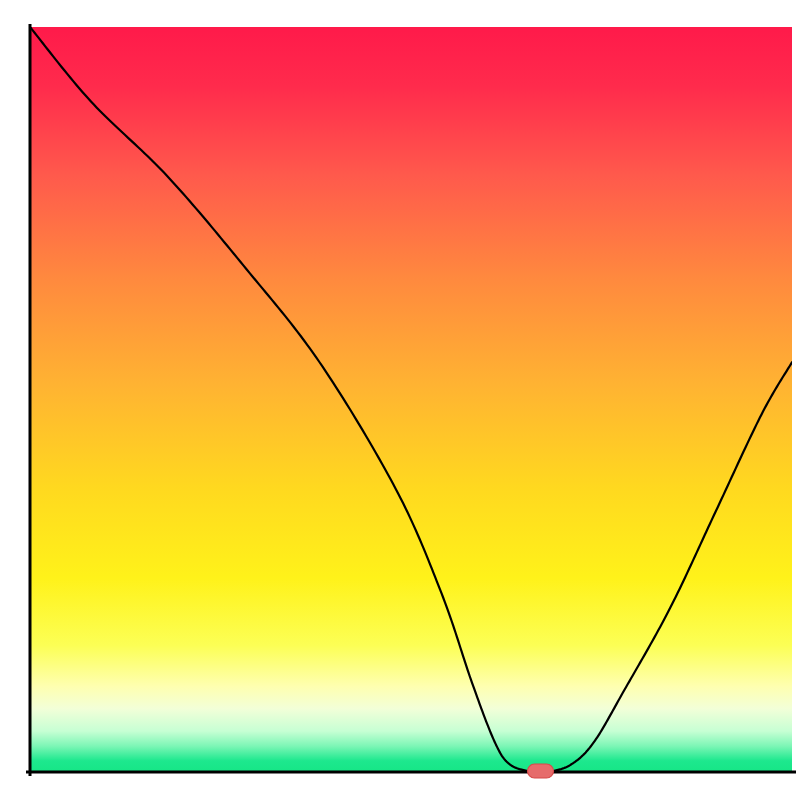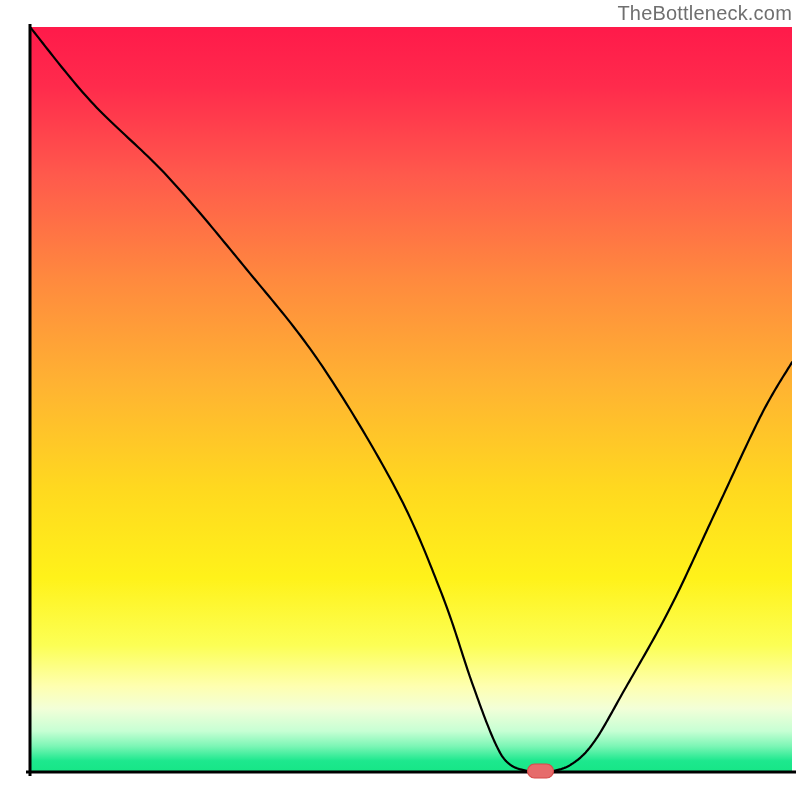--- a/index.html
+++ b/index.html
@@ -62,14 +62,13 @@
       <line x1="30" y1="24" x2="30" y2="776"></line>
 
       <line x1="26" y1="772" x2="796" y2="772"></line>
     </g>
 
     <polyline id="curve" clip-path="url(#plot-clip)" fill="none" stroke="#000000" stroke-width="2.2" stroke-linejoin="round" stroke-linecap="round" points="30.00,27.00 31.36,28.68 32.90,30.60 34.60,32.75 36.46,35.11 38.46,37.66 40.60,40.39 42.86,43.28 45.24,46.31 47.73,49.48 50.31,52.76 52.97,56.14 55.72,59.59 58.53,63.12 61.39,66.69 64.30,70.29 67.25,73.91 70.23,77.53 73.22,81.13 76.22,84.70 79.21,88.22 82.19,91.68 85.15,95.05 88.08,98.33 90.96,101.50 93.84,104.59 96.78,107.66 99.76,110.71 102.78,113.74 105.84,116.76 108.94,119.78 112.07,122.78 115.23,125.78 118.42,128.78 121.63,131.79 124.86,134.80 128.11,137.82 131.37,140.85 134.64,143.90 137.92,146.97 141.20,150.06 144.48,153.18 147.75,156.33 151.02,159.51 154.28,162.72 157.53,165.97 160.76,169.27 163.97,172.61 167.16,176.00 170.34,179.43 173.51,182.90 176.69,186.41 179.86,189.95 183.03,193.52 186.21,197.13 189.38,200.76 192.56,204.42 195.73,208.11 198.91,211.82 202.09,215.55 205.26,219.30 208.43,223.08 211.61,226.87 214.78,230.67 217.96,234.50 221.14,238.33 224.31,242.18 227.48,246.03 230.66,249.90 233.84,253.77 237.01,257.64 240.19,261.52 243.36,265.40 246.53,269.27 249.71,273.12 252.88,276.95 256.06,280.77 259.24,284.58 262.41,288.39 265.59,292.20 268.76,296.03 271.94,299.86 275.11,303.72 278.29,307.59 281.46,311.50 284.63,315.43 287.81,319.41 290.99,323.42 294.16,327.48 297.33,331.60 300.51,335.77 303.69,340.00 306.86,344.30 310.03,348.67 313.21,353.11 316.38,357.64 319.56,362.25 322.76,366.98 326.01,371.83 329.29,376.81 332.61,381.89 335.96,387.07 339.32,392.34 342.70,397.68 346.09,403.09 349.47,408.54 352.85,414.04 356.22,419.57 359.56,425.11 362.88,430.66 366.17,436.20 369.42,441.73 372.62,447.24 375.77,452.70 378.85,458.11 381.87,463.46 384.82,468.74 387.69,473.93 390.48,479.03 393.17,484.03 395.76,488.90 398.26,493.69 400.69,498.42 403.04,503.11 405.32,507.75 407.54,512.34 409.69,516.90 411.78,521.41 413.82,525.87 415.81,530.30 417.74,534.70 419.63,539.05 421.48,543.38 423.28,547.67 425.05,551.93 426.79,556.16 428.50,560.36 430.18,564.54 431.84,568.70 433.47,572.83 435.09,576.94 436.70,581.03 438.30,585.10 439.89,589.16 441.48,593.20 443.05,597.23 444.58,601.27 446.07,605.29 447.53,609.31 448.96,613.31 450.35,617.30 451.71,621.26 453.05,625.21 454.36,629.13 455.65,633.02 456.91,636.87 458.15,640.69 459.37,644.48 460.57,648.22 461.76,651.91 462.93,655.56 464.09,659.15 465.23,662.69 466.37,666.18 467.50,669.60 468.62,672.95 469.74,676.24 470.85,679.46 471.96,682.60 473.06,685.68 474.16,688.73 475.23,691.73 476.30,694.69 477.35,697.60 478.39,700.47 479.41,703.29 480.43,706.05 481.43,708.77 482.41,711.43 483.38,714.04 484.34,716.59 485.29,719.08 486.22,721.52 487.14,723.89 488.05,726.20 488.94,728.44 489.82,730.62 490.69,732.73 491.54,734.77 492.38,736.74 493.21,738.63 494.02,740.45 494.82,742.20 495.59,743.86 496.33,745.41 497.04,746.88 497.71,748.25 498.36,749.54 498.99,750.76 499.59,751.89 500.18,752.96 500.76,753.96 501.32,754.91 501.88,755.80 502.44,756.63 503.00,757.43 503.56,758.18 504.12,758.90 504.70,759.58 505.29,760.24 505.89,760.88 506.52,761.51 507.17,762.12 507.84,762.72 508.55,763.33 509.29,763.93 510.06,764.55 510.87,765.15 511.72,765.72 512.60,766.25 513.52,766.74 514.46,767.20 515.42,767.63 516.40,768.04 517.40,768.41 518.41,768.76 519.43,769.09 520.46,769.39 521.49,769.67 522.52,769.93 523.55,770.18 524.57,770.41 525.58,770.62 526.58,770.82 527.56,771.01 528.52,771.19 529.46,771.36 530.38,771.53 531.26,771.69 532.11,771.84 532.92,772.00 533.69,772.00 534.43,772.00 535.14,772.00 535.81,772.00 536.46,772.00 537.09,772.00 537.69,772.00 538.28,772.00 538.86,772.00 539.42,772.00 539.98,772.00 540.54,772.00 541.10,772.00 541.66,772.00 542.22,772.00 542.80,772.00 543.39,772.00 543.99,772.00 544.62,772.00 545.27,772.00 545.94,772.00 546.65,772.00 547.39,772.00 548.16,772.00 548.97,771.84 549.80,771.69 550.65,771.53 551.53,771.36 552.43,771.19 553.34,771.01 554.27,770.82 555.22,770.62 556.17,770.41 557.14,770.18 558.13,769.93 559.11,769.67 560.11,769.39 561.11,769.09 562.11,768.76 563.12,768.41 564.12,768.04 565.13,767.63 566.13,767.20 567.12,766.74 568.11,766.25 569.09,765.72 570.06,765.15 571.02,764.55 571.97,763.93 572.90,763.30 573.83,762.67 574.74,762.03 575.65,761.38 576.56,760.71 577.46,760.02 578.36,759.31 579.26,758.57 580.16,757.80 581.06,757.00 581.97,756.17 582.89,755.30 583.81,754.38 584.75,753.42 585.70,752.41 586.65,751.35 587.63,750.23 588.62,749.06 589.63,747.82 590.66,746.52 591.71,745.15 592.78,743.71 593.88,742.20 594.99,740.62 596.10,738.99 597.22,737.31 598.34,735.58 599.47,733.79 600.61,731.96 601.75,730.07 602.91,728.13 604.08,726.14 605.27,724.09 606.47,722.00 607.69,719.85 608.93,717.65 610.19,715.40 611.48,713.10 612.79,710.74 614.13,708.34 615.49,705.88 616.88,703.37 618.31,700.81 619.77,698.20 621.26,695.53 622.79,692.82 624.36,690.05 625.97,687.22 627.64,684.31 629.35,681.33 631.10,678.29 632.89,675.18 634.72,672.01 636.58,668.78 638.47,665.49 640.39,662.16 642.33,658.77 644.29,655.34 646.27,651.87 648.26,648.36 650.26,644.81 652.27,641.23 654.28,637.62 656.29,633.99 658.29,630.33 660.29,626.66 662.28,622.97 664.26,619.26 666.22,615.55 668.16,611.82 670.08,608.10 671.99,604.35 673.89,600.55 675.80,596.71 677.70,592.82 679.61,588.90 681.51,584.94 683.42,580.94 685.32,576.92 687.23,572.87 689.13,568.80 691.04,564.71 692.94,560.61 694.85,556.49 696.75,552.36 698.65,548.22 700.56,544.09 702.46,539.95 704.37,535.81 706.27,531.68 708.18,527.56 710.08,523.46 711.99,519.37 713.89,515.30 715.80,511.25 717.72,507.18 719.66,503.04 721.62,498.84 723.60,494.59 725.59,490.30 727.59,485.99 729.59,481.66 731.60,477.31 733.61,472.97 735.62,468.63 737.62,464.32 739.61,460.03 741.59,455.78 743.55,451.59 745.49,447.44 747.41,443.37 749.30,439.38 751.16,435.47 752.99,431.66 754.78,427.95 756.53,424.37 758.24,420.91 759.91,417.58 761.52,414.40 763.11,411.33 764.69,408.32 766.27,405.39 767.83,402.52 769.39,399.72 770.93,397.00 772.44,394.35 773.94,391.77 775.41,389.28 776.84,386.86 778.25,384.53 779.62,382.27 780.95,380.10 782.23,378.02 783.47,376.02 784.66,374.11 785.80,372.30 786.88,370.57 787.90,368.94 788.86,367.41 789.75,365.97 790.58,364.63 791.33,363.39 792.00,362.25"></polyline>
 
     <rect id="marker" rx="7" ry="7" width="26" height="14" fill="#e66b6b" stroke="#d64b4b" stroke-width="1.2" x="527.5" y="764.0"></rect>
   </svg>
 
-  <div class="watermark">TheBottleneck.com</div>
 </div>
 
 </body></html>

